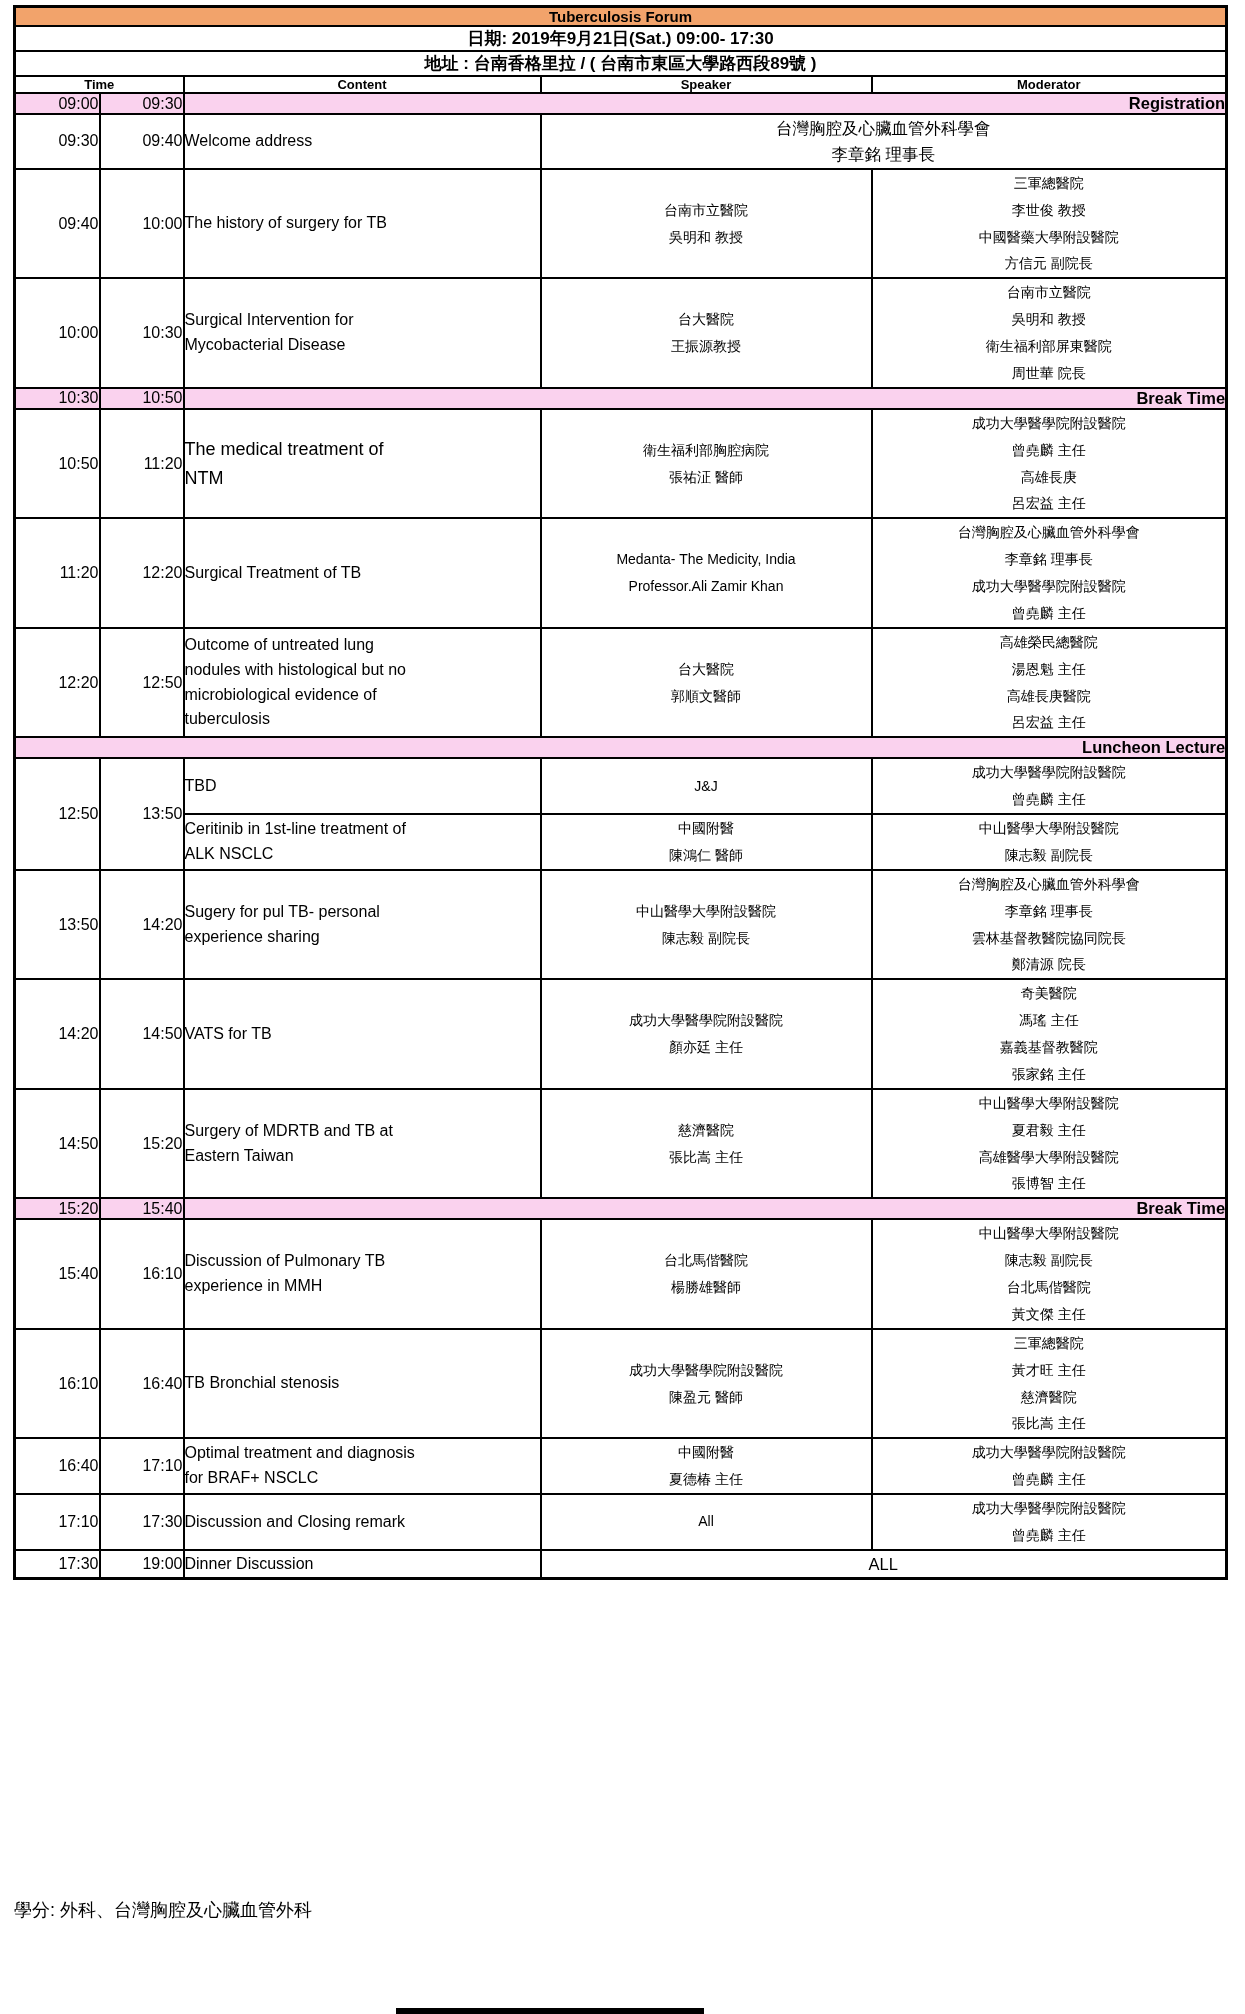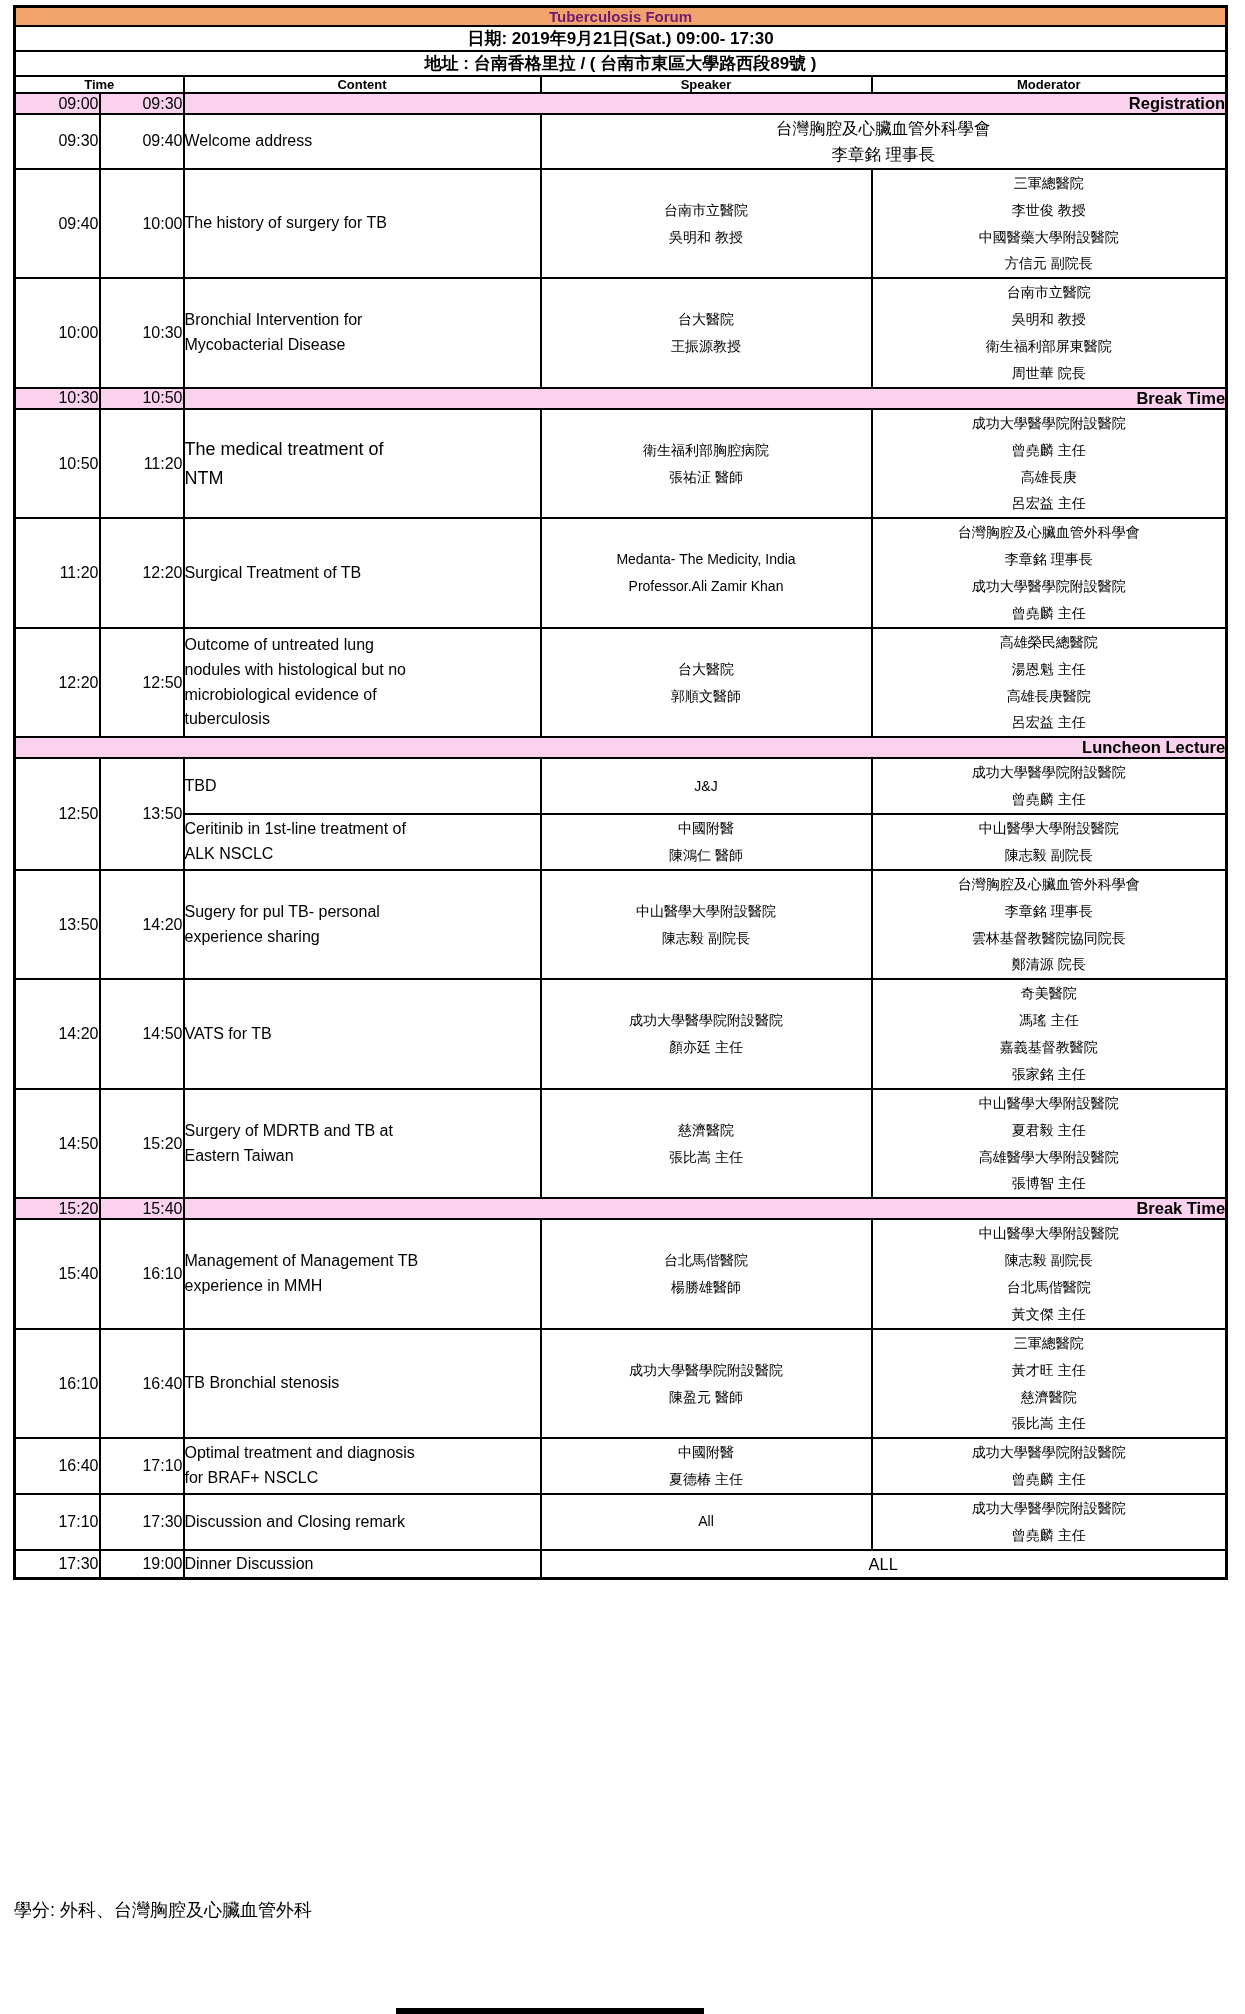--- a/index.html
+++ b/index.html
@@ -19,21 +19,21 @@
     border:3px solid #000;
   }
   table.schedule td, table.schedule th{
     border:2px solid #000;
     vertical-align:middle;
     padding:0;
     overflow:hidden;
   }
   .title-row td{
     background:var(--orange,#F2A36B);
-    color:#701a75;
+    color:#000000;
     font-weight:bold;
     font-size:15px;
     text-align:center;
     padding:4px 0;
   }
   .info-row td{
     font-weight:bold;
     font-size:17px;
     text-align:center;
     padding:5px 6px;
@@ -154,21 +154,21 @@
             <div class="ln">三軍總醫院</div>
             <div class="ln">李世俊 教授</div>
             <div class="ln">中國醫藥大學附設醫院</div>
             <div class="ln">方信元 副院長</div>
           </td>
         </tr>
         <tr>
           <td class="time-cell">10:00</td>
           <td class="time-cell">10:30</td>
           <td class="content-cell">
-            <div class="ln">Bronchial Intervention for</div>
+            <div class="ln">Surgical Intervention for</div>
             <div class="ln">Mycobacterial Disease</div>
           </td>
           <td class="speaker-cell">
             <div class="ln">台大醫院</div>
             <div class="ln">王振源教授</div>
           </td>
           <td class="moderator-cell">
             <div class="ln">台南市立醫院</div>
             <div class="ln">吳明和 教授</div>
             <div class="ln">衛生福利部屏東醫院</div>
@@ -321,21 +321,21 @@
         </tr>
         <tr class="band">
           <td class="time-cell">15:20</td>
           <td class="time-cell">15:40</td>
           <td class="band-label" colspan="3">Break Time</td>
         </tr>
         <tr>
           <td class="time-cell">15:40</td>
           <td class="time-cell">16:10</td>
           <td class="content-cell">
-            <div class="ln">Management of Management TB</div>
+            <div class="ln">Discussion of Pulmonary TB</div>
             <div class="ln">experience in MMH</div>
           </td>
           <td class="speaker-cell">
             <div class="ln">台北馬偕醫院</div>
             <div class="ln">楊勝雄醫師</div>
           </td>
           <td class="moderator-cell">
             <div class="ln">中山醫學大學附設醫院</div>
             <div class="ln">陳志毅 副院長</div>
             <div class="ln">台北馬偕醫院</div>

